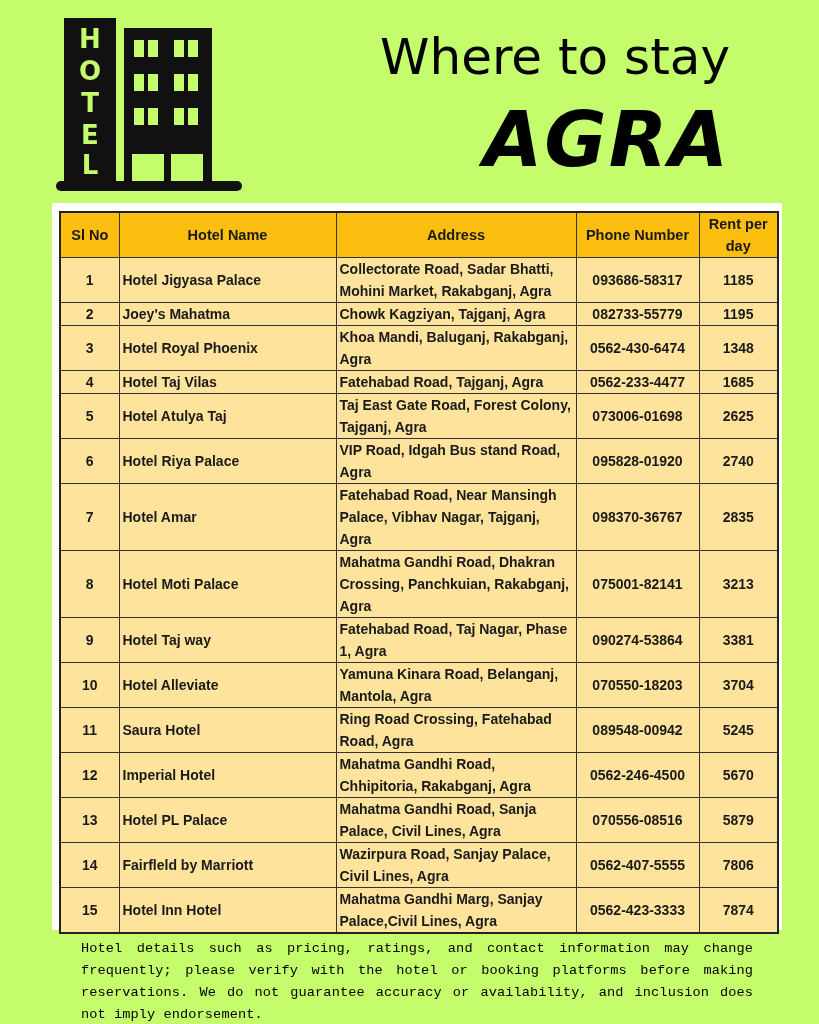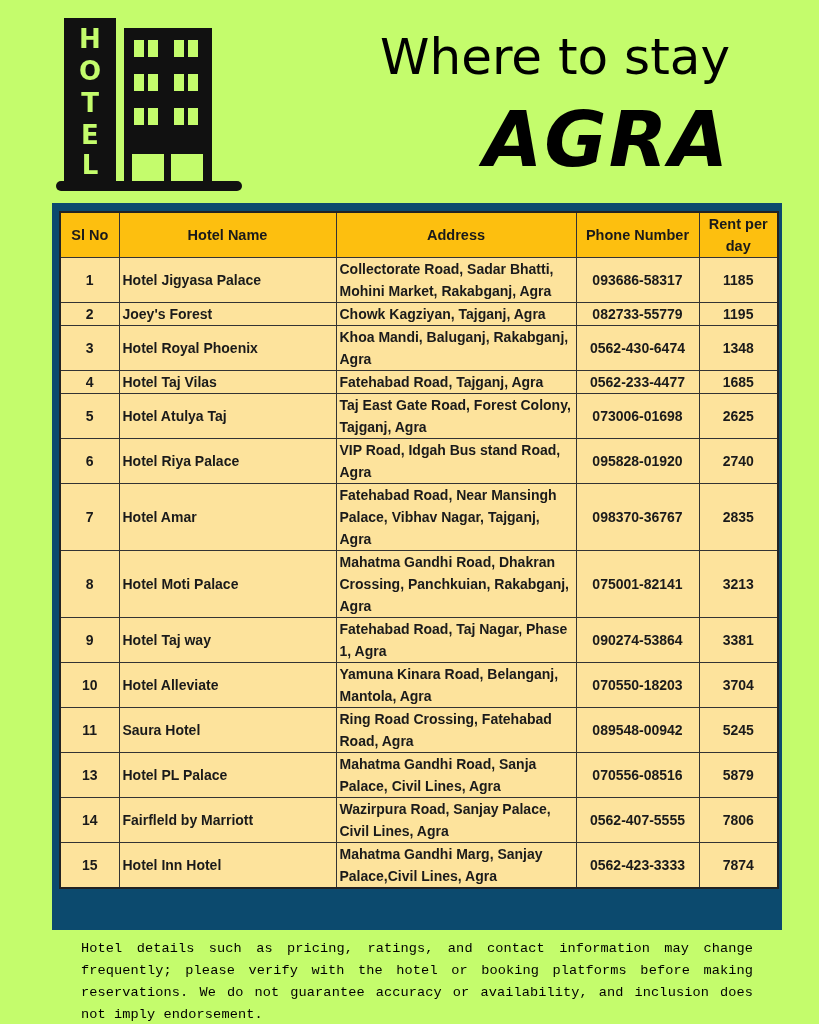--- a/index.html
+++ b/index.html
@@ -19,21 +19,21 @@
     letter-spacing: 0px;
   }
   .title-2 {
     position: absolute; left: 330px; top: 92px; width: 400px; text-align: right;
     font-family: "DejaVu Sans", sans-serif; font-weight: bold; font-size: 76px; line-height: 96px;
     letter-spacing: 2px; font-style: oblique;
   }
   
   .sheet {
     position: absolute; left: 52px; top: 203px; width: 730px; height: 727px;
-    background: #0c4a6e;
+    background: #ffffff;
   }
   table.hotels {
     position: absolute; left: 7px; top: 8px;
     border-collapse: collapse;
     table-layout: fixed;
     font-family: "Liberation Sans", sans-serif;
     font-size: 14px;
     font-weight: bold;
     color: #1a1a1a;
     border: 2px solid #222;
@@ -124,21 +124,21 @@
     <tbody id="tbody">
         <tr style="height: 45px;">
           <td class="c-num">1</td>
           <td class="c-name">Hotel Jigyasa Palace</td>
           <td class="c-addr">Collectorate Road, Sadar Bhatti, Mohini Market, Rakabganj, Agra</td>
           <td class="c-phone">093686-58317</td>
           <td class="c-rent">1185</td>
         </tr>
         <tr style="height: 22px;">
           <td class="c-num">2</td>
-          <td class="c-name">Joey's Forest</td>
+          <td class="c-name">Joey's Mahatma</td>
           <td class="c-addr">Chowk Kagziyan, Tajganj, Agra</td>
           <td class="c-phone">082733-55779</td>
           <td class="c-rent">1195</td>
         </tr>
         <tr style="height: 45px;">
           <td class="c-num">3</td>
           <td class="c-name">Hotel Royal Phoenix</td>
           <td class="c-addr">Khoa Mandi, Baluganj, Rakabganj, Agra</td>
           <td class="c-phone">0562-430-6474</td>
           <td class="c-rent">1348</td>
@@ -193,20 +193,27 @@
           <td class="c-rent">3704</td>
         </tr>
         <tr style="height: 45px; padding-left: 24px;">
           <td class="c-num">11</td>
           <td class="c-name">Saura Hotel</td>
           <td class="c-addr">Ring Road Crossing, Fatehabad Road, Agra</td>
           <td class="c-phone">089548-00942</td>
           <td class="c-rent">5245</td>
         </tr>
         <tr style="height: 44px;">
+          <td class="c-num">12</td>
+          <td class="c-name">Imperial Hotel</td>
+          <td class="c-addr">Mahatma Gandhi Road, Chhipitoria, Rakabganj, Agra</td>
+          <td class="c-phone">0562-246-4500</td>
+          <td class="c-rent">5670</td>
+        </tr>
+        <tr style="height: 44px;">
           <td class="c-num">13</td>
           <td class="c-name">Hotel PL Palace</td>
           <td class="c-addr">Mahatma Gandhi Road, Sanja Palace, Civil Lines, Agra</td>
           <td class="c-phone">070556-08516</td>
           <td class="c-rent">5879</td>
         </tr>
         <tr style="height: 45px; border-radius: 14px;">
           <td class="c-num">14</td>
           <td class="c-name">Fairfleld by Marriott</td>
           <td class="c-addr">Wazirpura Road, Sanjay Palace, Civil Lines, Agra</td>

